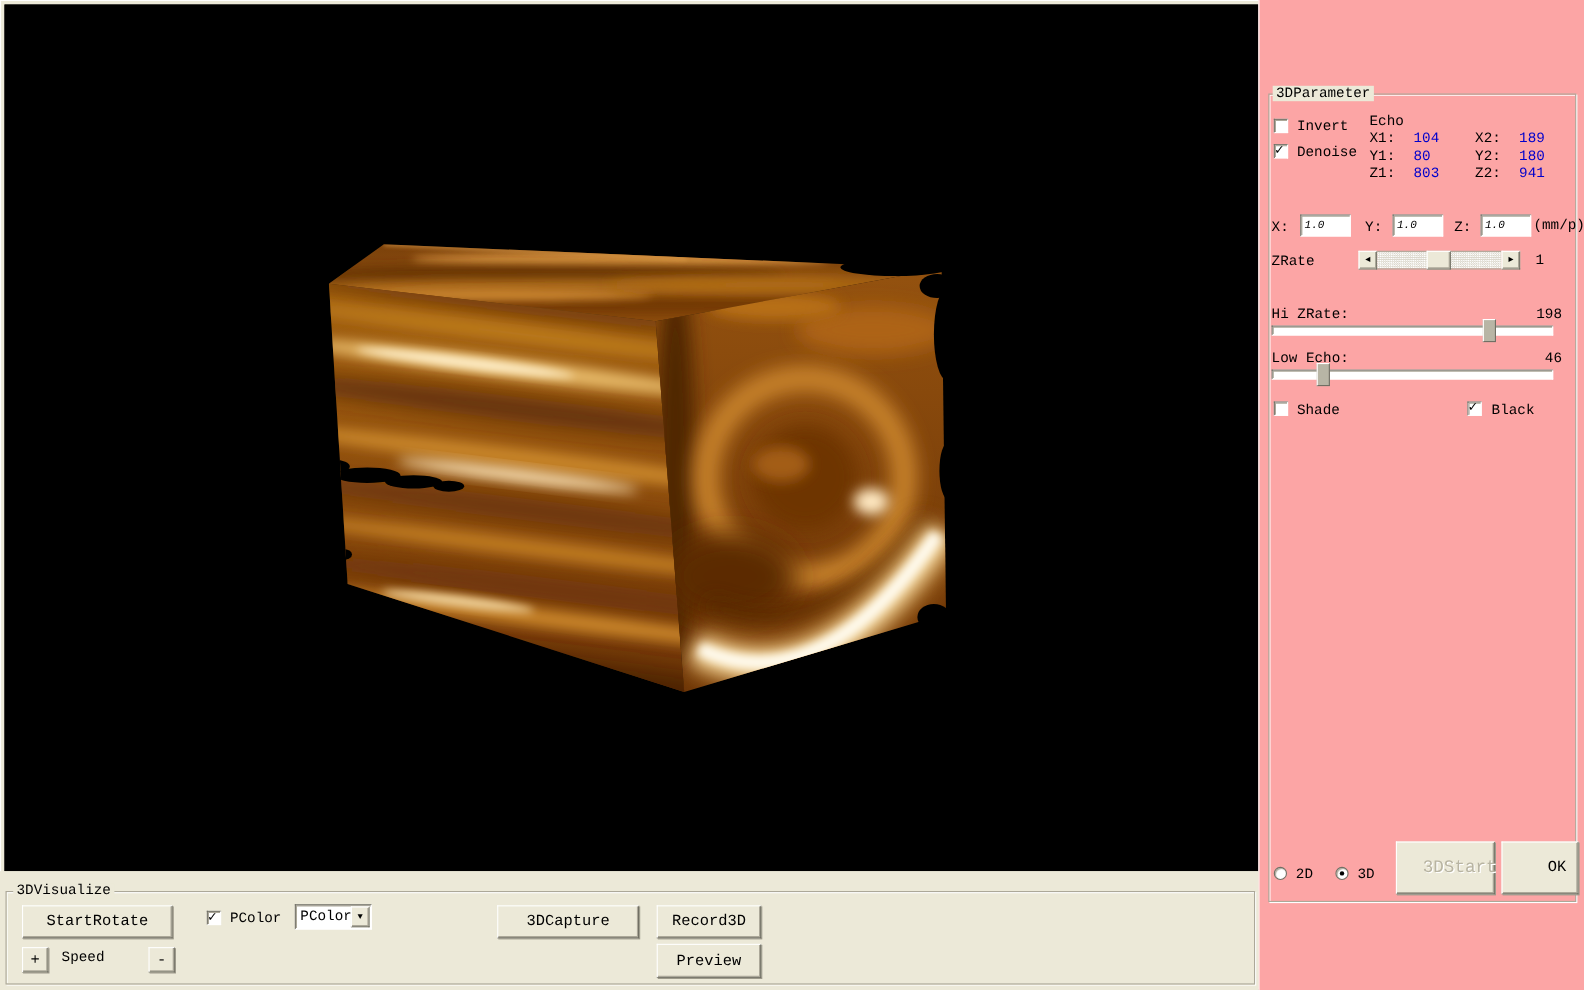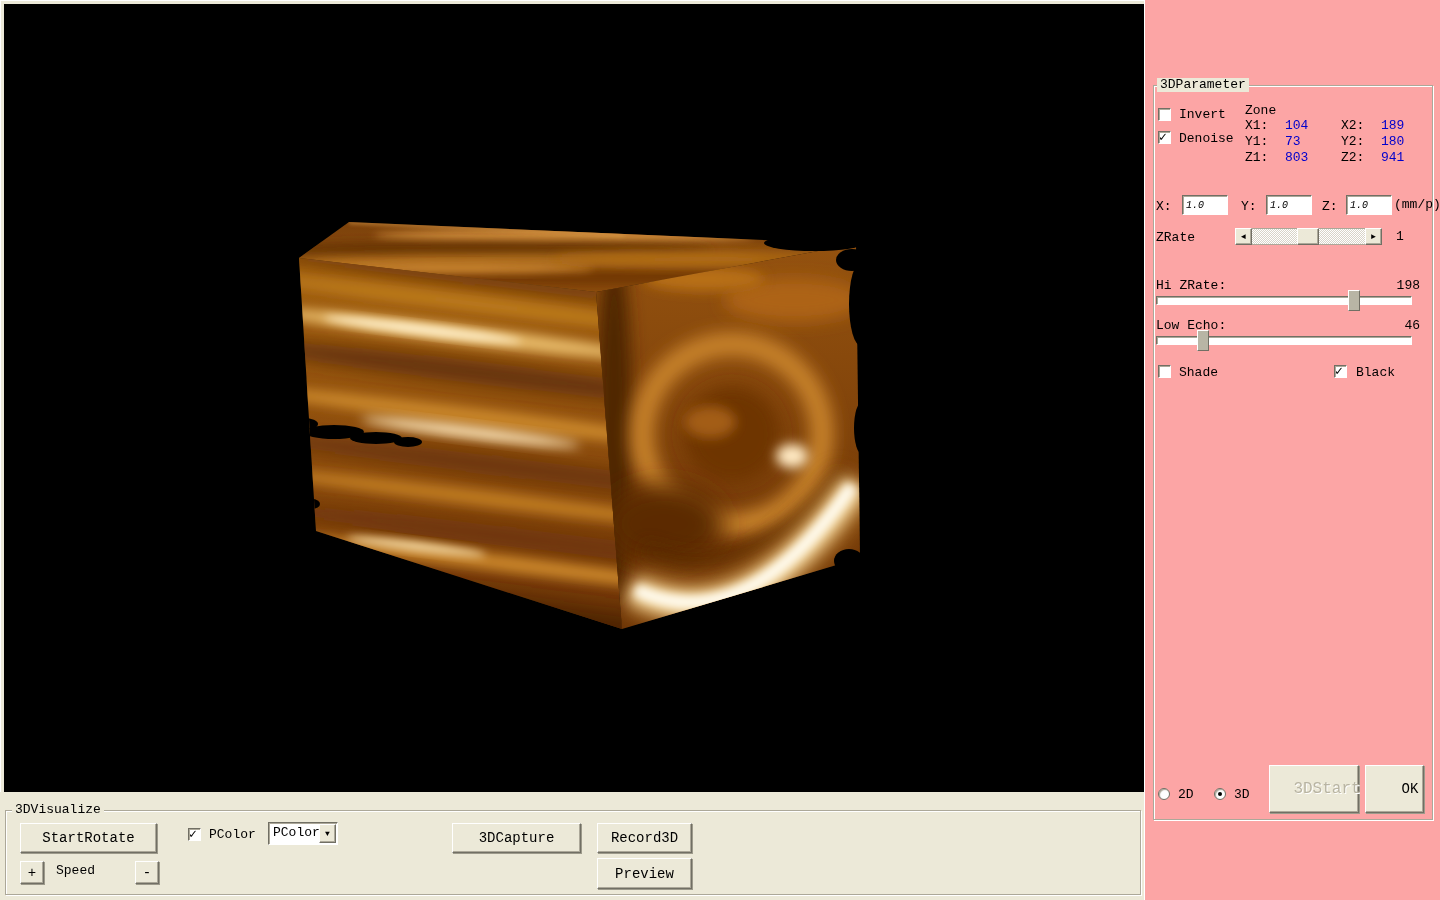--- a/index.html
+++ b/index.html
@@ -177,27 +177,27 @@
 
   <div id="rightPanel">
     <div class="groupbox" style="left:8px;top:85px;width:280px;height:735px;"></div>
     <span class="grouplabel" style="left:12px;top:78px;">3DParameter</span>
 
     <span class="check" style="left:13px;top:108px;"></span>
     <span class="lbl" style="left:34px;top:107px;">Invert</span>
     <span class="check on" style="left:13px;top:131px;"></span>
     <span class="lbl" style="left:34px;top:131px;">Denoise</span>
 
-    <span class="lbl" style="left:100px;top:103px;">Zone</span>
+    <span class="lbl" style="left:100px;top:103px;">Echo</span>
     <span class="lbl" style="left:100px;top:118px;">X1:</span>
     <span class="lbl blue" style="left:140px;top:118px;">104</span>
     <span class="lbl" style="left:196px;top:118px;">X2:</span>
     <span class="lbl blue" style="left:236px;top:118px;">189</span>
     <span class="lbl" style="left:100px;top:134px;">Y1:</span>
-    <span class="lbl blue" style="left:140px;top:134px;">73</span>
+    <span class="lbl blue" style="left:140px;top:134px;">80</span>
     <span class="lbl" style="left:196px;top:134px;">Y2:</span>
     <span class="lbl blue" style="left:236px;top:134px;">180</span>
     <span class="lbl" style="left:100px;top:150px;">Z1:</span>
     <span class="lbl blue" style="left:140px;top:150px;">803</span>
     <span class="lbl" style="left:196px;top:150px;">Z2:</span>
     <span class="lbl blue" style="left:236px;top:150px;">941</span>
 
     <span class="lbl" style="left:11px;top:199px;">X:</span>
     <input class="edit" style="left: 37px; top: 195px; width: 46px; height: 20px;" value="1.0">
     <span class="lbl" style="left:96px;top:199px;">Y:</span>
@@ -235,21 +235,21 @@
     <span class="lbl" style="left:34px;top:365px;">Shade</span>
     <span class="check on" style="left:189px;top:365px;"></span>
     <span class="lbl" style="left:211px;top:365px;">Black</span>
 
     <span class="radio" style="left:13px;top:788px;"></span>
     <span class="lbl" style="left:33px;top:787px;">2D</span>
     <span class="radio on" style="left:69px;top:788px;"></span>
     <span class="lbl" style="left:89px;top:787px;">3D</span>
 
     <button class="btn disabled" style="left:124px;top:765px;width:90px;height:48px;">3DStart</button>
-    <button class="btn" style="left:220px;top:765px;width:59px;height:48px;padding-left:37px;">OK</button>
+    <button class="btn" style="left:220px;top:765px;width:70px;height:48px;padding-left:37px;">OK</button>
   </div>
 
   <div id="bottomPanel">
     <div class="groupbox" style="left:5px;top:18px;width:1136px;height:85px;"></div>
     <span class="grouplabel" style="left:12px;top:11px;">3DVisualize</span>
 
     <button class="btn" style="left:20px;top:31px;width:137px;height:30px;">StartRotate</button>
 
     <span class="check on" style="left:188px;top:36px;"></span>
     <span class="lbl" style="left:209px;top:35px;">PColor</span>

